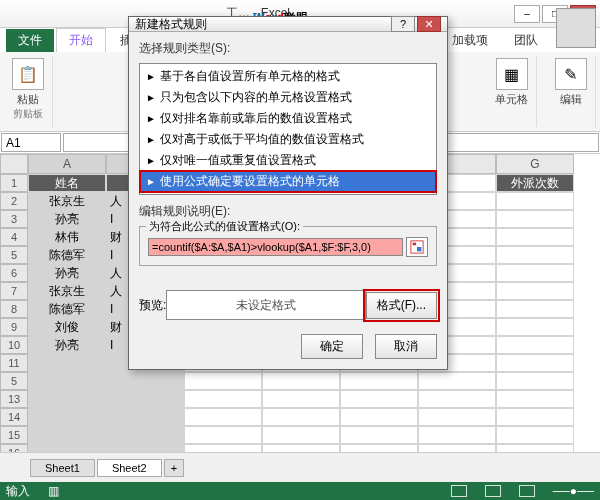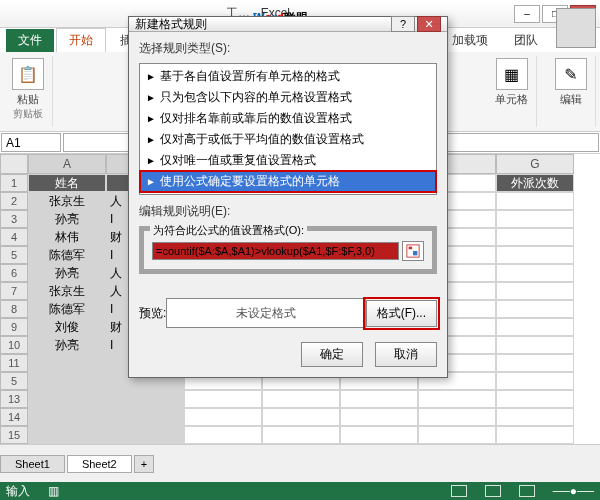--- a/index.html
+++ b/index.html
@@ -4,21 +4,21 @@
 <style>
 *{box-sizing:border-box;margin:0;padding:0;font-family:"Microsoft YaHei",SimSun,sans-serif;font-size:12px}
 body{width:600px;height:500px;background:#fff;overflow:hidden;position:relative}
 .titlebar{height:28px;background:linear-gradient(#fff,#f0f0f0);display:flex;align-items:center;padding:0 4px;border-bottom:1px solid #ccc}
 .titlebar .title{flex:1;text-align:center;color:#333}
 .win-btn{width:26px;height:18px;margin-left:2px;background:#fff;border:1px solid #aaa;display:flex;align-items:center;justify-content:center;font-size:10px}
 .win-close{background:#c75050;color:#fff;border-color:#a03030}
 .ribbon-tabs{height:24px;background:#fff;display:flex;align-items:end;padding-left:6px;gap:2px}
 .rtab{padding:3px 12px;color:#333;cursor:pointer}
 .rtab.file{background:#217346;color:#fff}
-.rtab.active{background:#fff;border:1px solid #ccc;border-bottom:none;color:#c2410c}
+.rtab.active{background:#fff;border:1px solid #ccc;border-bottom:none;color:#8b5cf6}
 .ribbon-body{height:80px;background:#f5f5f5;border-bottom:1px solid #ccc;display:flex;padding:4px;gap:10px}
 .rgroup{display:flex;flex-direction:column;align-items:center;padding:2px 8px;border-right:1px solid #ddd}
 .rgroup .icon{width:32px;height:32px;background:#fff;border:1px solid #aaa;display:flex;align-items:center;justify-content:center;font-size:16px}
 .rgroup .lbl{font-size:11px;margin-top:2px;color:#444}
 .rgroup .sub{font-size:10px;color:#777}
 .rspacer{flex:1}
 .avatar{width:40px;height:40px;background:#ddd;border:1px solid #999;margin:4px}
 .formula-bar{height:22px;display:flex;border-bottom:1px solid #ccc}
 .name-box{width:60px;border:1px solid #aaa;padding:2px 4px;background:#fff;margin:1px}
 .fx-area{flex:1;border:1px solid #aaa;margin:1px;background:#fff}
@@ -27,21 +27,21 @@
 .colhdr .corner{width:28px;background:#e8e8e8;border:1px solid #bbb}
 .colhdr .ch{width:78px;background:#e8e8e8;border:1px solid #bbb;text-align:center;line-height:18px;color:#555}
 .colhdr .ch.sel{background:#d4d4d4}
 .rows{}
 .row{display:flex;height:18px}
 .row .rh{width:28px;background:#e8e8e8;border:1px solid #bbb;text-align:center;font-size:11px;color:#555;line-height:16px}
 .cell{width:78px;border:1px solid #d4d4d4;padding:0 3px;line-height:16px;overflow:hidden;white-space:nowrap}
 .cell.hdr{background:#5b5b5b;color:#fff;text-align:center}
 .cell.sel{background:#d4d4d4}
 .cell.dat{text-align:center}
-.sheet-tabs{position:absolute;bottom:18px;left:0;right:0;height:38px;background:#f0f0f0;border-top:1px solid #ccc;display:flex;align-items:center;gap:2px}
+.sheet-tabs{position:absolute;bottom:18px;left:0;right:0;height:30px;background:#f0f0f0;border-top:1px solid #ccc;display:flex;align-items:center;padding-left:30px;gap:2px}
 .stab{padding:2px 14px;background:#e0e0e0;border:1px solid #aaa;font-size:11px}
 .stab.active{background:#fff;font-weight:normal}
 .stab.add{padding:2px 6px}
 .status{position:absolute;bottom:0;left:0;right:0;height:18px;background:#207245;color:#fff;display:flex;align-items:center;padding:0 6px;font-size:11px;gap:18px}
 .status .sp{flex:1}
 .status .sicon{width:16px;height:12px;border:1px solid #fff;opacity:.8}
 .watermark{position:absolute;top:2px;left:230px;z-index:5;pointer-events:none;text-align:center}
 .watermark .t1{font-size:22px;font-weight:bold}
 .watermark .t1 .b{color:#0070c0}.watermark .t1 .r{color:#e00}.watermark .t1 .k{color:#000}
 .watermark .t2{color:#0070c0;font-size:13px}
@@ -53,24 +53,24 @@
 .dlg-title{height:15px;background:linear-gradient(#fff,#e4e4e4);display:flex;align-items:center;padding:0 6px;border-bottom:1px solid #aaa}
 .dlg-title span{flex:1}
 .dlg-title .hb{width:24px;height:16px;border:1px solid #888;background:#efefef;text-align:center;font-size:11px;line-height:14px;margin-left:2px}
 .dlg-title .hx{background:#c94f4f;color:#fff;border-color:#933}
 .dlg-body{padding:8px 10px}
 .sect{margin-bottom:6px;color:#333}
 .rule-list{border:1px solid #888;background:#fff;padding:2px 0;margin-bottom:8px}
 .rule-item{padding:2px 6px;display:flex;align-items:center;gap:4px}
 .rule-item .arr{font-size:10px}
 .rule-item.selected{background:#3a76d6;color:#fff;outline:2px solid #c00;outline-offset:-1px}
-.fieldset{border:5px solid #a3a3a3;padding:10px 8px 8px;margin-bottom:24px;position:relative}
+.fieldset{border:1px solid #a3a3a3;padding:10px 8px 8px;margin-bottom:24px;position:relative}
 .fieldset .legend{position:absolute;top:-8px;left:6px;background:#f0f0f0;padding:0 3px;font-size:11px}
 .formula-row{display:flex;gap:3px;align-items:center}
-.formula-in{flex:1;border:1px solid #888;padding:2px 3px;background:#b91c1c;font-size:11px}
+.formula-in{flex:1;border:1px solid #888;padding:2px 3px;background:#fca5a5;font-size:11px}
 .ref-btn{width:22px;height:20px;border:1px solid #888;background:#fdfdfd;display:flex;align-items:center;justify-content:center}
 .ref-btn svg{width:14px;height:14px}
 .preview-row{display:flex;align-items:center;margin-top:4px}
 .preview-box{flex:1;height:30px;border:1px solid #888;background:#fff;text-align:center;line-height:28px;color:#555}
 .fmt-btn{padding:4px 10px;border:1px solid #888;background:linear-gradient(#fff,#e4e4e4);outline:2px solid #c00;outline-offset:1px}
 .dlg-foot{display:flex;justify-content:flex-end;gap:12px;padding:6px 10px 10px}
 .dbtn{padding:3px 18px;border:1px solid #888;background:linear-gradient(#fff,#e4e4e4)}
 </style>
 </head>
 <body>

